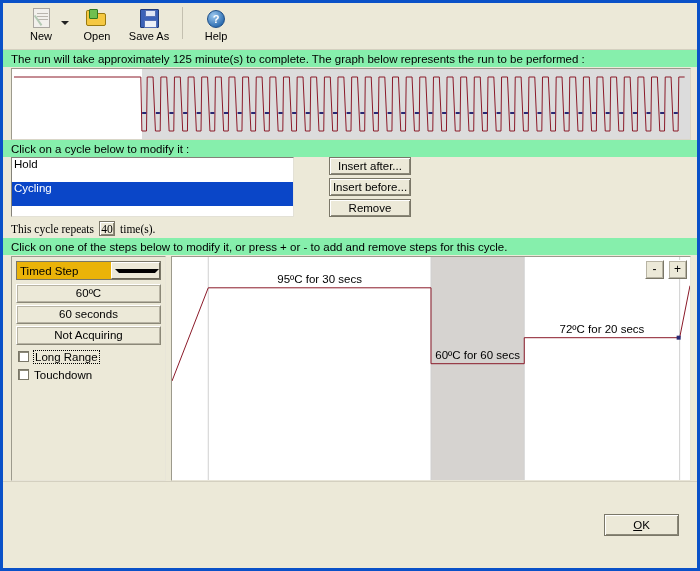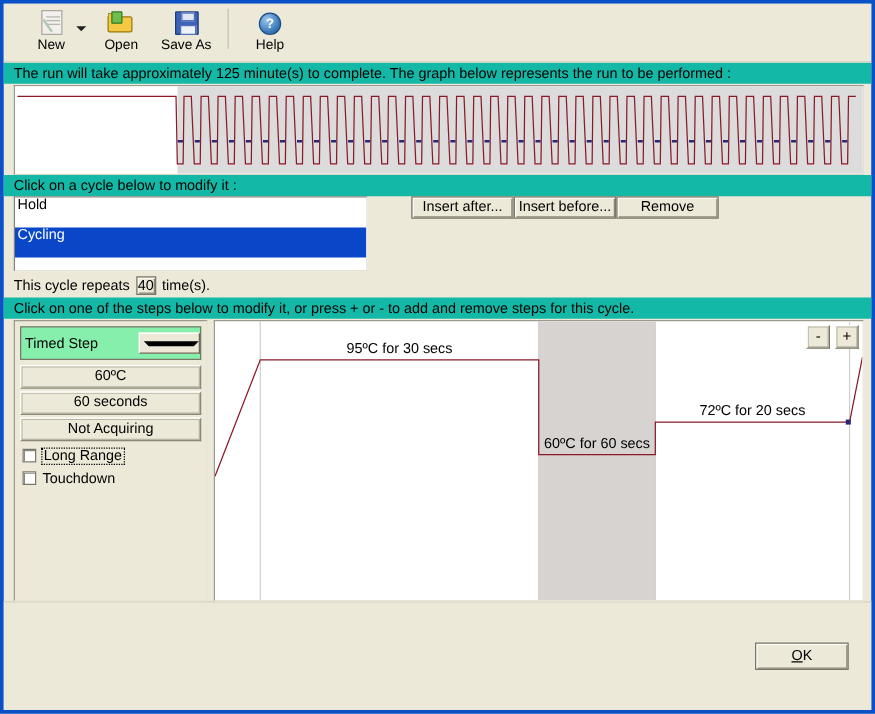--- a/index.html
+++ b/index.html
@@ -116,21 +116,21 @@
   
   .ico-help{
     width:18px;height:18px;margin:3px auto 0;border-radius:50%;
     background:radial-gradient(circle at 35% 30%,#9cc8ef,#2b6cb0 75%);
     border:1px solid #1d4d86;color:#fff;font-size:11px;font-weight:bold;
     line-height:16px;text-align:center;box-sizing:border-box;
   }
 
   
   .info-line{
-    padding:3px 0 2px 8px;font-size:11.5px;color:#000;background:#14b8a6;
+    padding:3px 0 2px 8px;font-size:11.5px;color:#000;background:#86efac;
     white-space:nowrap;
   }
 
   
   .graph-wrap{
     margin:1px 6px 0 8px;height:72px;
     border:1px solid #9c9a8c;border-right-color:#d9d6c8;border-bottom-color:#d9d6c8;
     background:#fff;position:relative;overflow:hidden;box-sizing:border-box;
   }
   .graph-hold{position:absolute;left:0;top:0;bottom:0;background:#fff;}
@@ -141,46 +141,46 @@
   .cyc-row{display:flex;margin:0 6px 0 8px;}
   .listbox{
     flex:0 0 283px;height:60px;background:#fff;
     border:1px solid #848279;border-right-color:#e3e1d6;border-bottom-color:#e3e1d6;
     box-sizing:border-box;overflow:hidden;
   }
   .lb-item{
     padding:0 2px;height:24px;line-height:13px;font-size:11.5px;color:#000;cursor:default;
   }
   .lb-item.sel{background:#0a46c8;color:#fff;}
-  .cyc-btns{margin-left:11px;display:flex;justify-content:space-between;height:60px;padding-left:24px;}
+  .cyc-btns{margin-left:11px;display:flex;flex-direction:column;justify-content:space-between;height:60px;padding-left:24px;}
   .btn{
     background:#ece9d8;border:1px solid #000;
     box-shadow:inset 1px 1px 0 #fff,inset -1px -1px 0 #8b8878;
     font-size:11.5px;text-align:center;cursor:pointer;color:#000;
     font-family:"Liberation Sans",sans-serif;box-sizing:border-box;
   }
   .cyc-btns .btn{width:82px;height:18px;line-height:16px;border-color:#7a7768;}
 
-  .repeat-row{display:flex;align-items:center;padding:4px 0 2px 8px;font-size:11.5px;}
+  .repeat-row{display:flex;align-items:center;padding:4px 0 2px 8px;font-size:11.5px;font-family:Liberation Serif, serif;}
   .repeat-box{
     width:16px;height:15px;line-height:14px;text-align:center;
     background:#ece9d8;border:1px solid #7a7768;
     box-shadow:inset 1px 1px 0 #fff,inset -1px -1px 0 #8b8878;
     margin:0 5px;font-size:11.5px;box-sizing:border-box;cursor:pointer;
   }
 
   
   .steps-row{display:flex;margin:1px 6px 0 8px;height:225px;}
   .step-panel{
     flex:0 0 155px;background:#ece9d8;
     border:1px solid #9c9a8c;border-right-color:#e8e5d8;border-bottom-color:#e8e5d8;
     box-sizing:border-box;padding:4px 4px 0 4px;position:relative;
   }
   .combo{
-    height:27px;display:flex;align-items:center;background:#86efac;
+    height:19px;display:flex;align-items:center;background:#eab308;
     border:1px solid #7a7768;box-sizing:border-box;margin-bottom:4px;cursor:pointer;
   }
   .combo span{flex:1 1 auto;padding-left:3px;font-size:11.5px;}
   .combo .arrow-btn{
     width:16px;height:17px;background:#ece9d8;
     border:1px solid #fff;border-right-color:#6b6858;border-bottom-color:#6b6858;
     display:flex;align-items:center;justify-content:center;box-sizing:border-box;margin-right:0px;
   }
   .caret{width:0;height:0;border-left:4px solid transparent;border-right:4px solid transparent;border-top:4px solid #000;}
   .sbtn{

